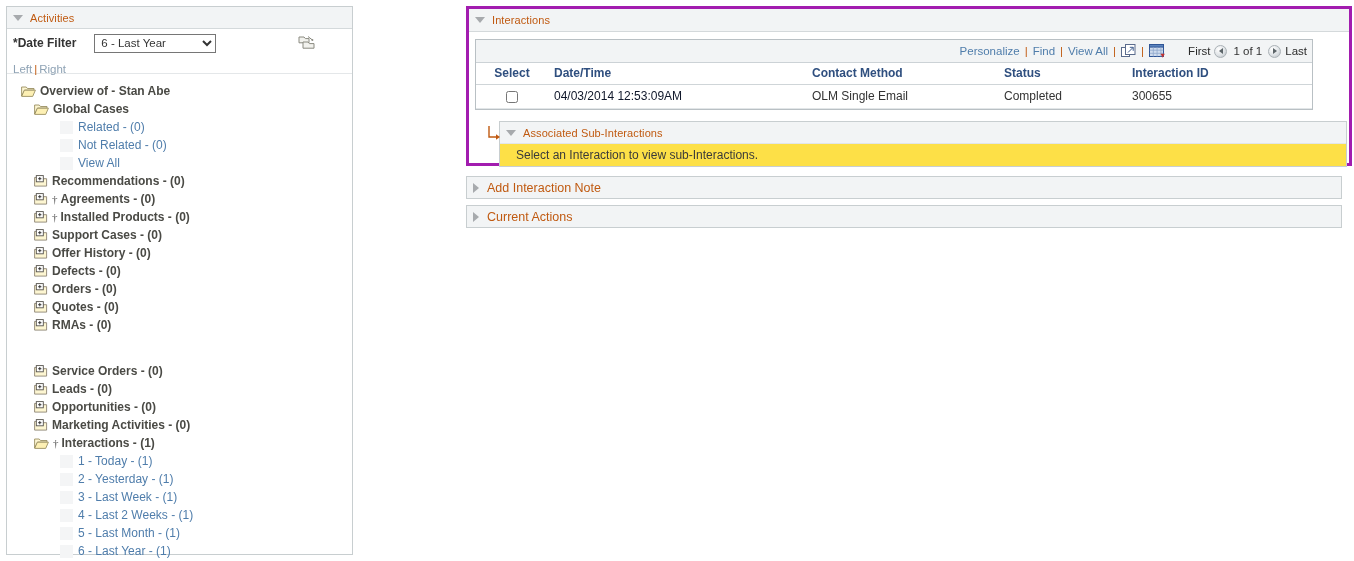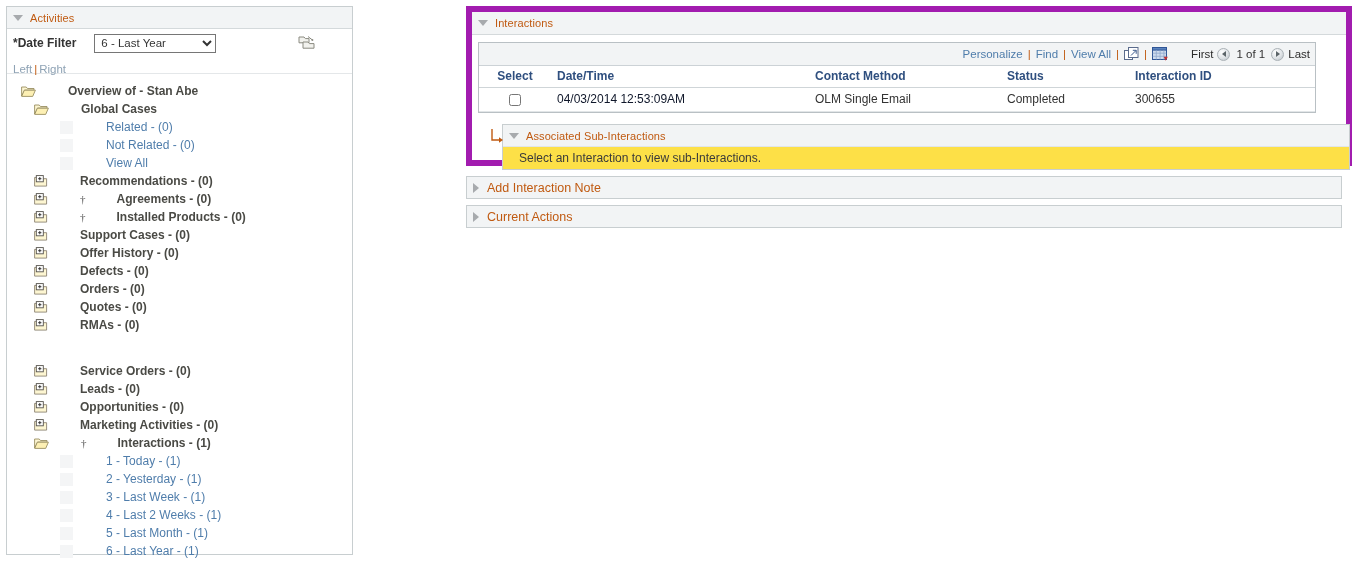--- a/index.html
+++ b/index.html
@@ -91,21 +91,20 @@
   
   #tree {
     padding: 8px 0 0 0;
     overflow: hidden;
   }
   .tnode {
     display: flex;
     align-items: center;
     height: 18px;
     white-space: nowrap;
-    gap: 28px;
   }
   .tnode .ico { flex: 0 0 auto; margin-right: 4px; display: flex; }
   .tnode .dag {
     color: #4a4a4a; font-size: 11px; margin-right: 3px;
     font-family: "Liberation Serif", serif;
   }
   .tlabel-bold {
     font-weight: bold; font-size: 12px; color: #4a4a45;
   }
   .tlabel-link {
@@ -116,21 +115,21 @@
     background: #f4f5f6;
     flex: 0 0 auto;
     margin-right: 5px;
   }
 
   
   #interactions-panel {
     position: absolute;
     left: 466px; top: 6px;
     width: 886px; height: 160px;
-    border: 6px solid #a21caf;
+    border: 3px solid #a21caf;
     background: #ffffff;
   }
   #interactions-panel > .panel-header {
     border: 0; border-bottom: 1px solid #d4d9db;
   }
 
   
   .grid-wrap {
     margin: 7px 6px 0 6px;
     width: 838px;

